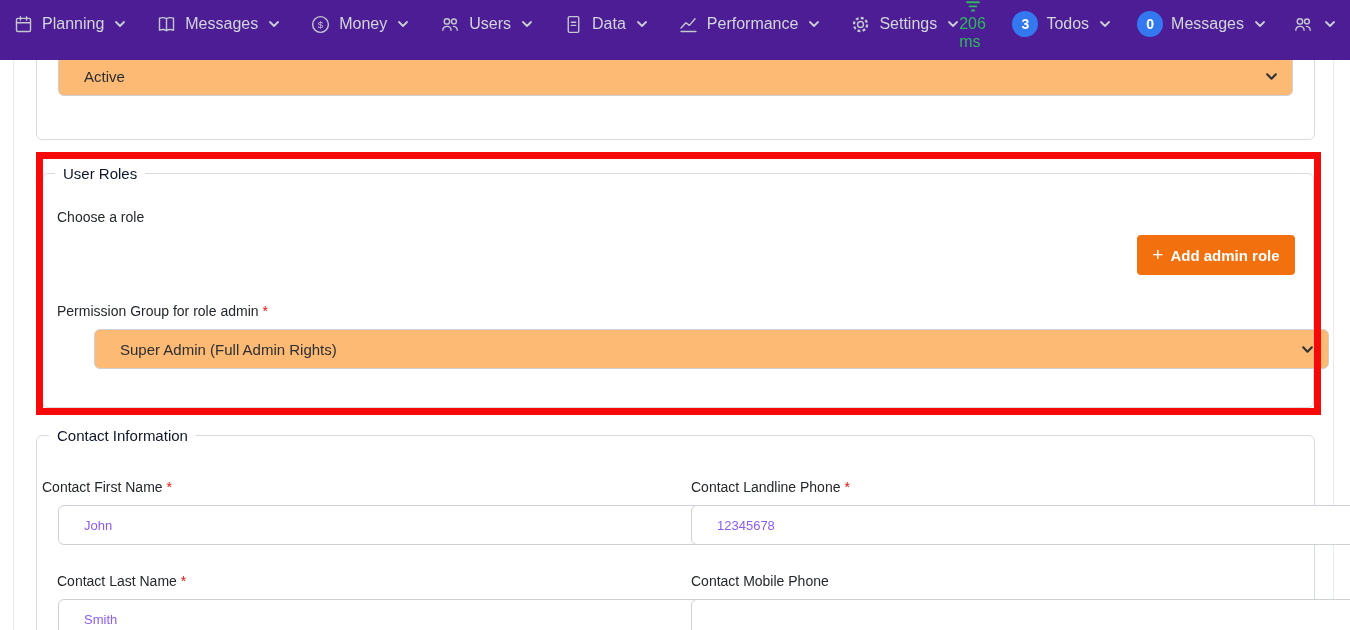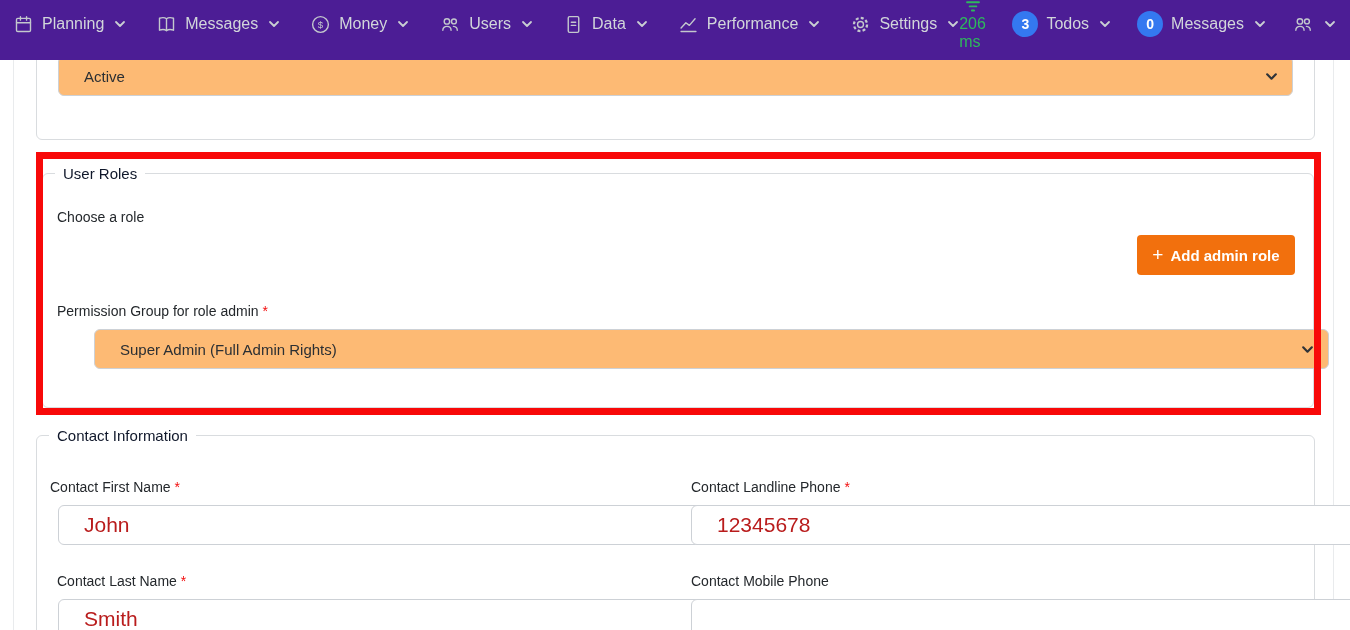--- a/index.html
+++ b/index.html
@@ -67,21 +67,21 @@
   }
 
   .field-label {
     position:absolute; font-size:14px; color:#24282c; line-height:16px; white-space:nowrap;
   }
   .req { color:#f20d0d; margin-left:4px; }
 
   .ui-input {
     position:absolute; height:40px; background:#fff;
     border:1px solid #cdd1d6; border-radius:6px;
-    padding:0 14px 0 25px; font-size:21px; color:#b91c1c;
+    padding:0 14px 0 25px; font-size:13px; color:#8b5cf6;
     font-family:"Liberation Sans", sans-serif; outline:none; width:716px;
   }
 
   .add-btn {
     position:absolute; left:1137px; top:175px; width:158px; height:40px;
     background:#f2700d; color:#fff; border:none; border-radius:4px;
     font-family:"Liberation Sans", sans-serif; font-size:15px; font-weight:600;
     display:flex; align-items:center; justify-content:center; gap:7px; cursor:pointer;
   }
   .add-btn .plus { font-size:19px; font-weight:400; line-height:1; margin-top:-2px; }
@@ -241,21 +241,21 @@
         <path d="M2 4l4 4 4-4"></path>
       </svg>
   </div>
 
   <div class="red-annotation"></div>
 
   <fieldset class="group fs-contact">
     <legend>Contact Information</legend>
   </fieldset>
 
-  <div class="field-label" style="left:50px; top:419px;">
+  <div class="field-label" style="left:42px; top:419px;">
     <span>Contact First Name</span><span class="req">*</span>
   </div>
   <input class="ui-input" style="left: 58px; top: 445px;" value="John">
 
   <div class="field-label" style="left:691px; top:419px;">
     <span>Contact Landline Phone</span><span class="req">*</span>
   </div>
   <input class="ui-input" style="left: 691px; top: 445px;" value="12345678">
 
   <div class="field-label" style="left:57px; top:513px;">

